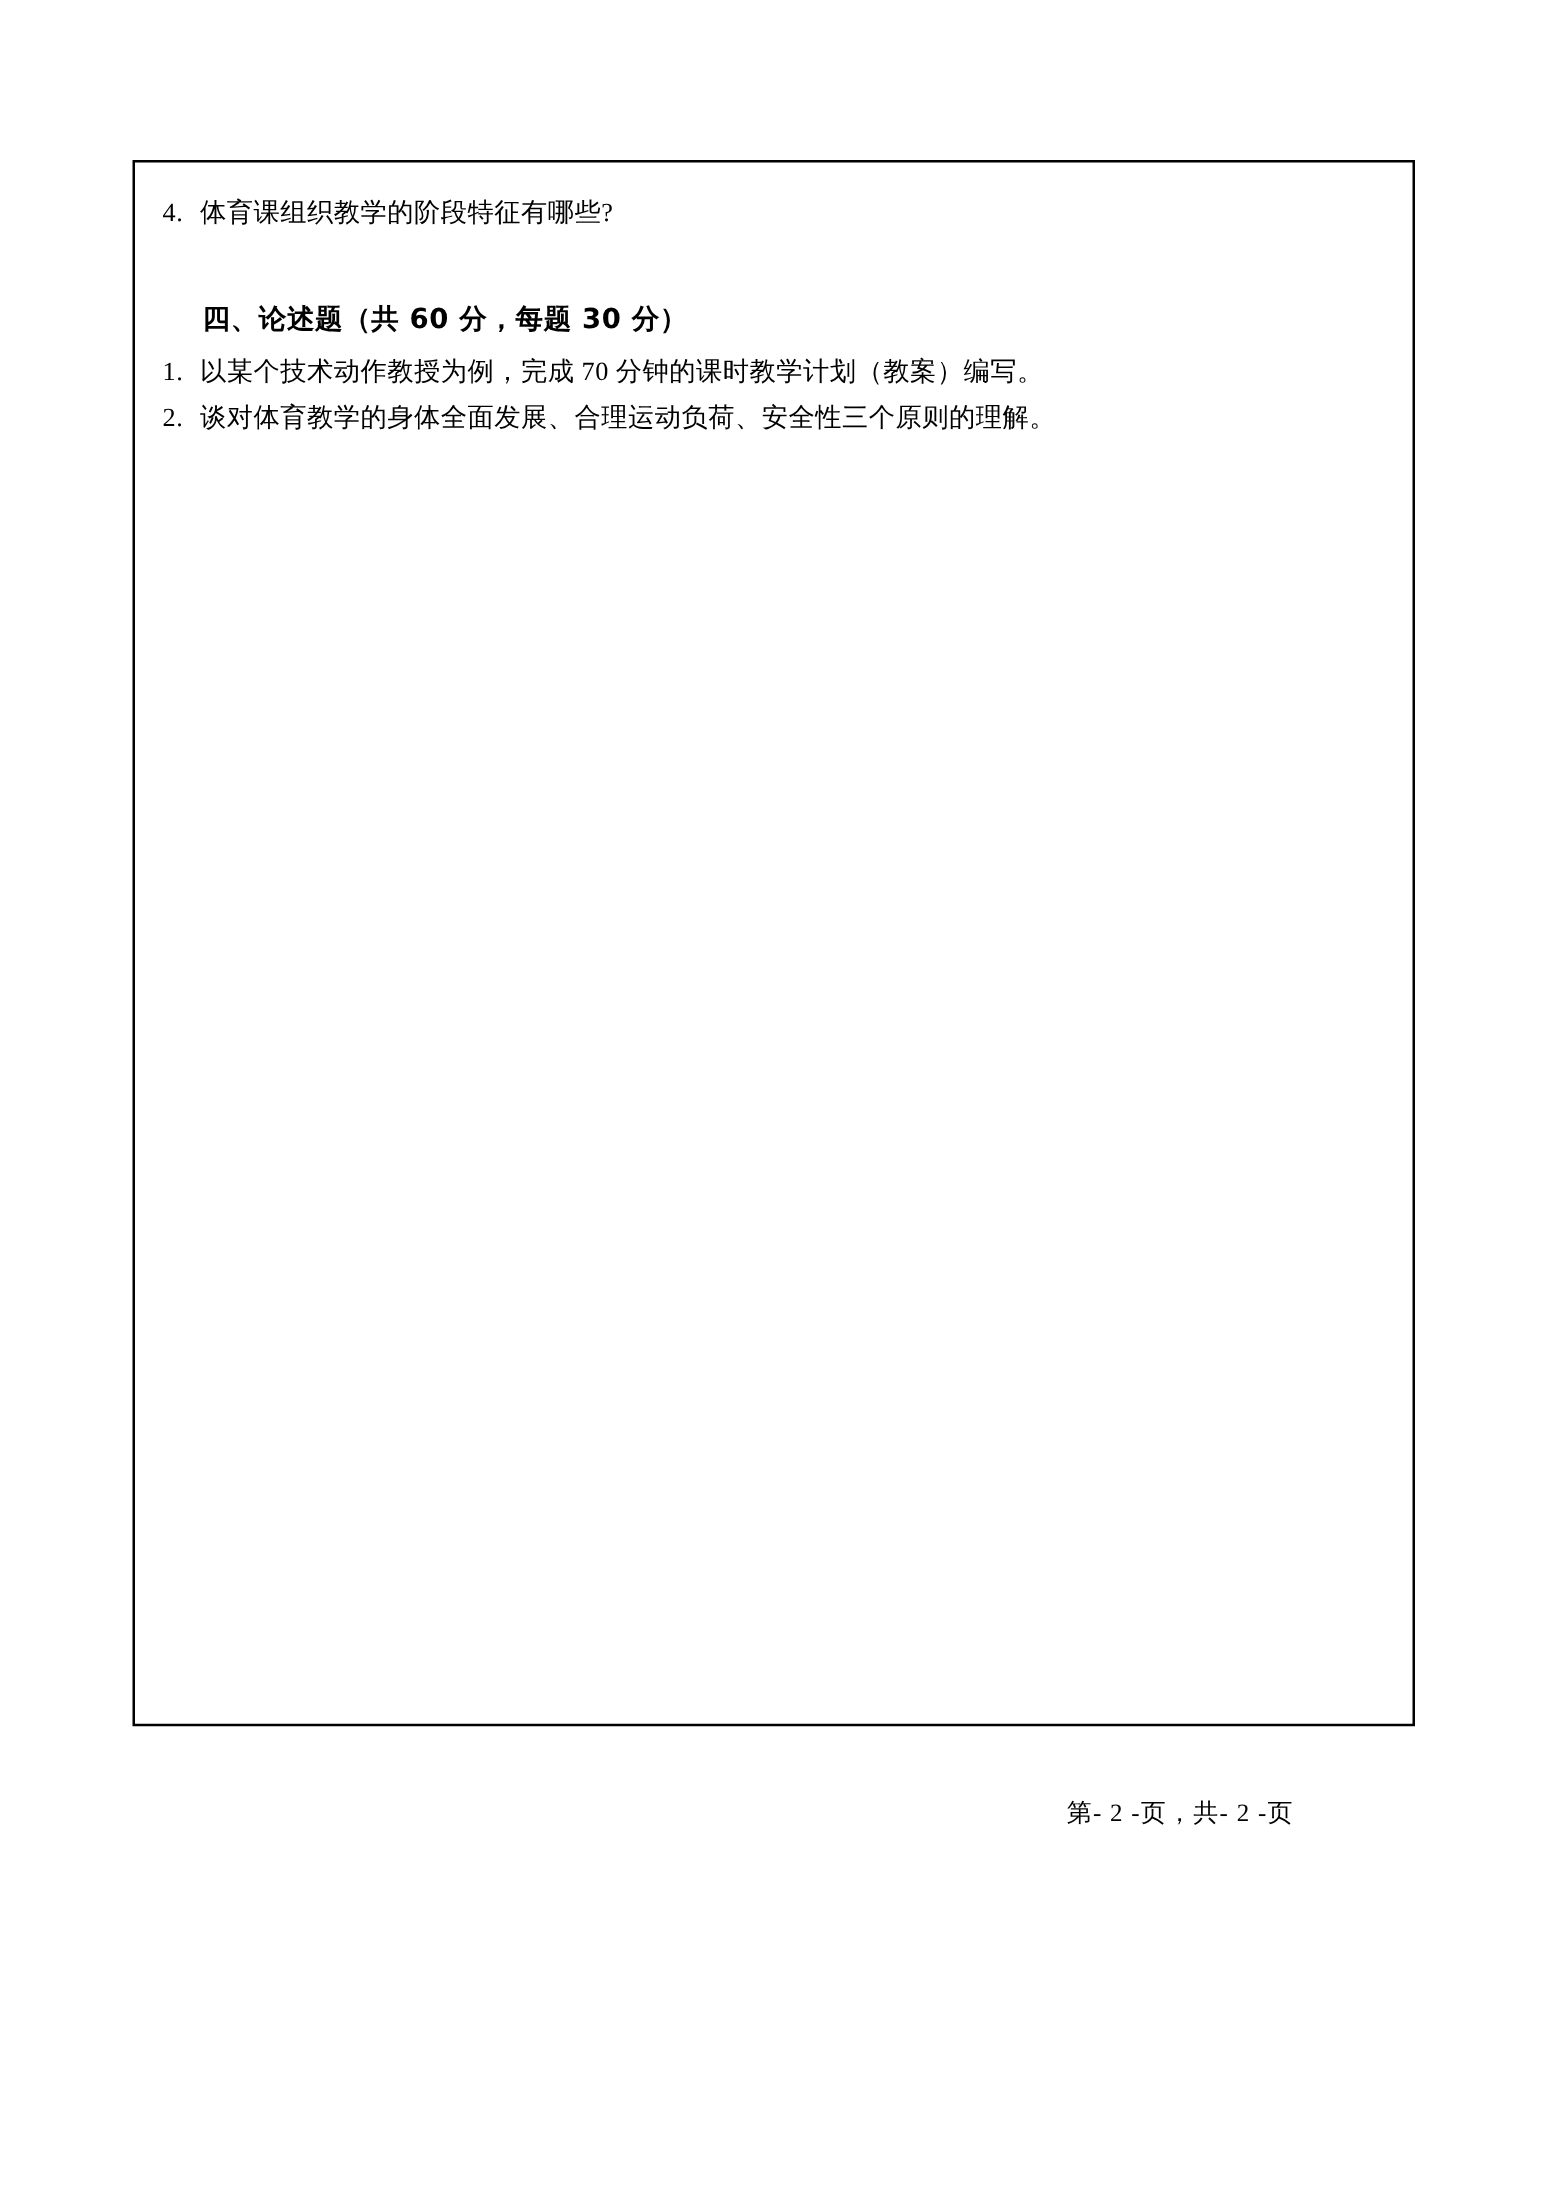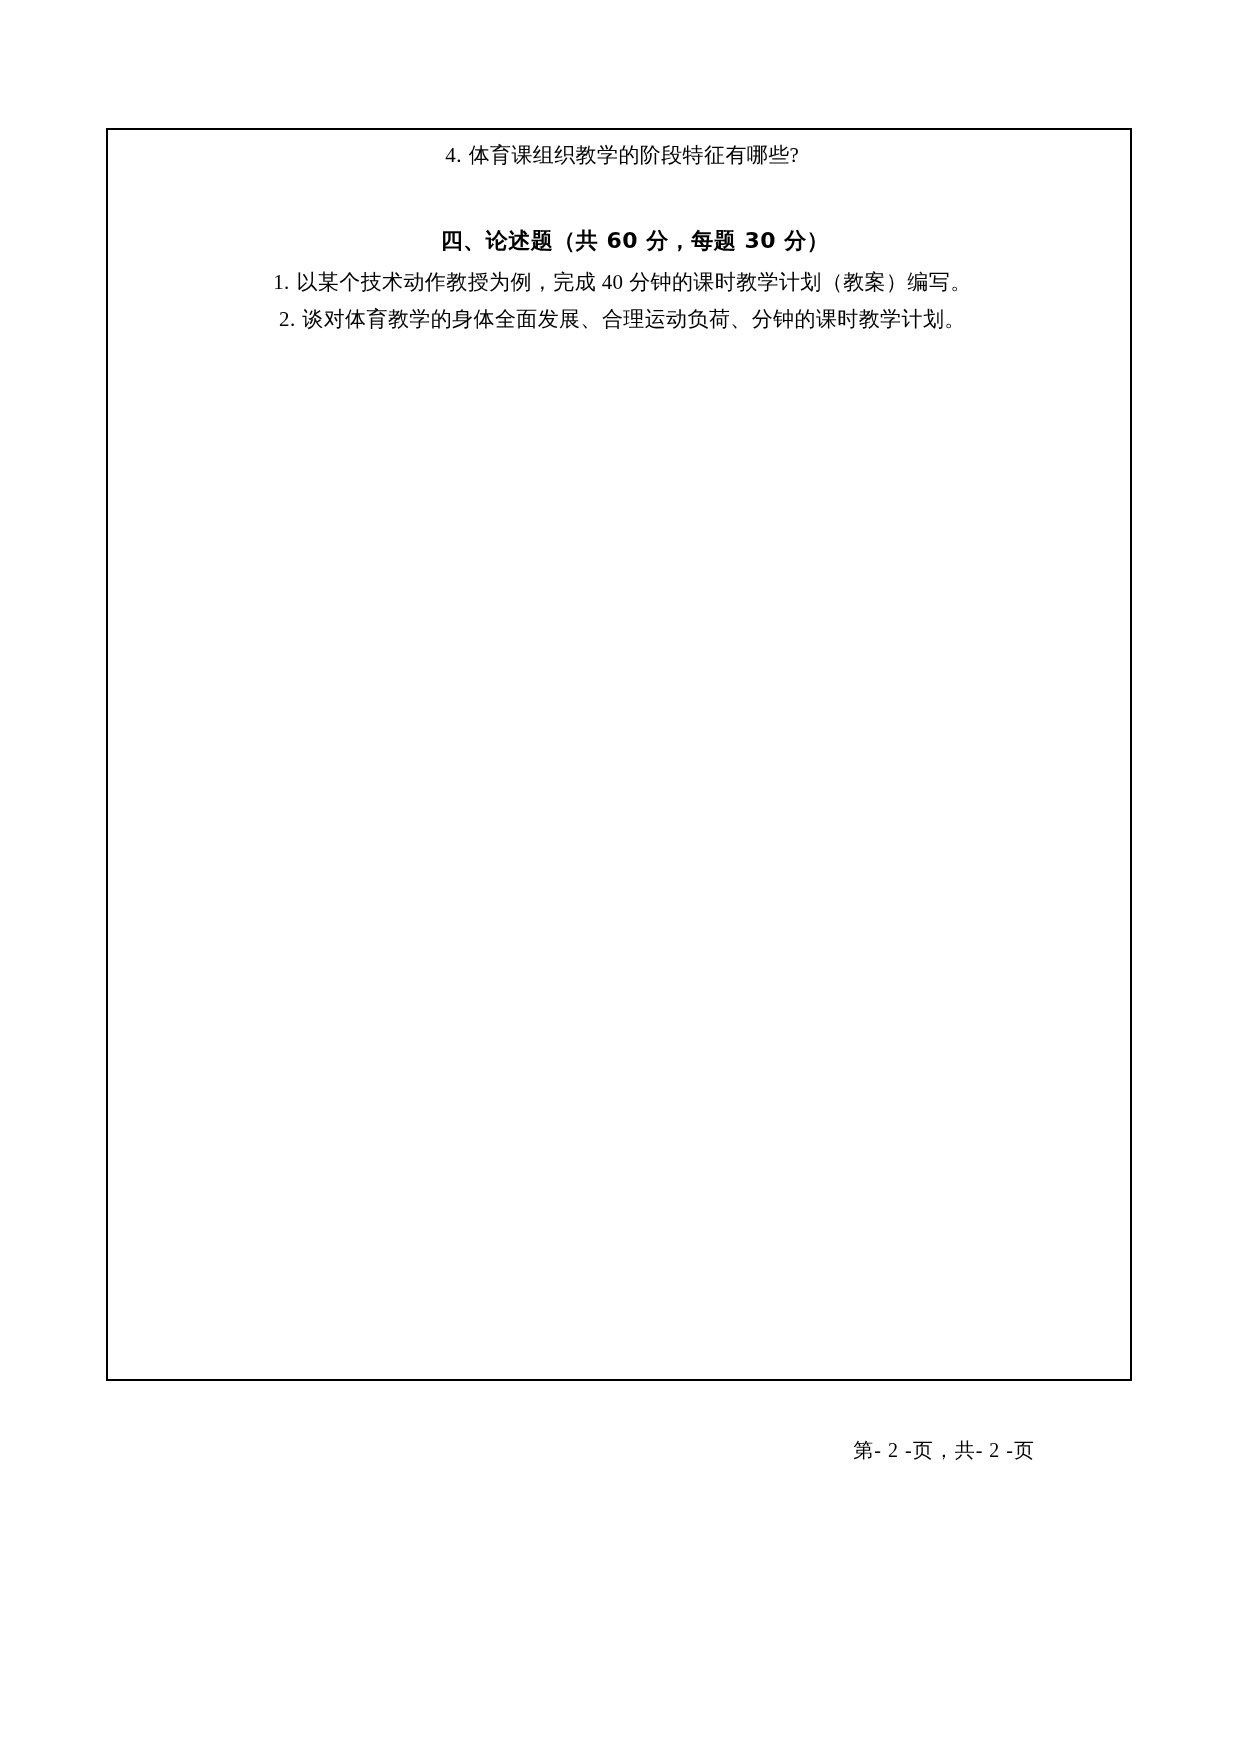--- a/index.html
+++ b/index.html
@@ -22,22 +22,21 @@
     height: 1754px;
   }
   .exam-box {
     position: absolute;
     left: 106px;
     top: 128px;
     width: 1026px;
     height: 1253px;
     border: 2px solid #000000;
     box-sizing: border-box;
-    padding: 8px 22px 0 22px;
-    text-align: center;
+    padding: 23px 22px 0 22px;
   }
   .q-line {
     font-size: 21px;
     line-height: 34px;
     letter-spacing: 0.4px;
     white-space: nowrap;
   }
   .q-num {
     display: inline-block;
     min-width: 30px;
@@ -77,24 +76,24 @@
 
   <div class="exam-box">
 
     <div class="q-line">
       <span class="q-num">4.</span><span>体育课组织教学的阶段特征有哪些?</span>
     </div>
 
     <div class="section-heading">四、论述题（共 60 分，每题 30 分）</div>
 
     <div class="list-item">
-      <span class="q-num">1.</span><span>以某个技术动作教授为例，完成 40 分钟的课时教学计划（教案）编写。</span>
+      <span class="q-num">1.</span><span>以某个技术动作教授为例，完成 70 分钟的课时教学计划（教案）编写。</span>
     </div>
 
     <div class="list-item">
-      <span class="q-num">2.</span><span>谈对体育教学的身体全面发展、合理运动负荷、分钟的课时教学计划。</span>
+      <span class="q-num">2.</span><span>谈对体育教学的身体全面发展、合理运动负荷、安全性三个原则的理解。</span>
     </div>
 
   </div>
 
   <div class="footer">第- 2 -页，共- 2 -页</div>
 
 </div>
 
 </body></html>

